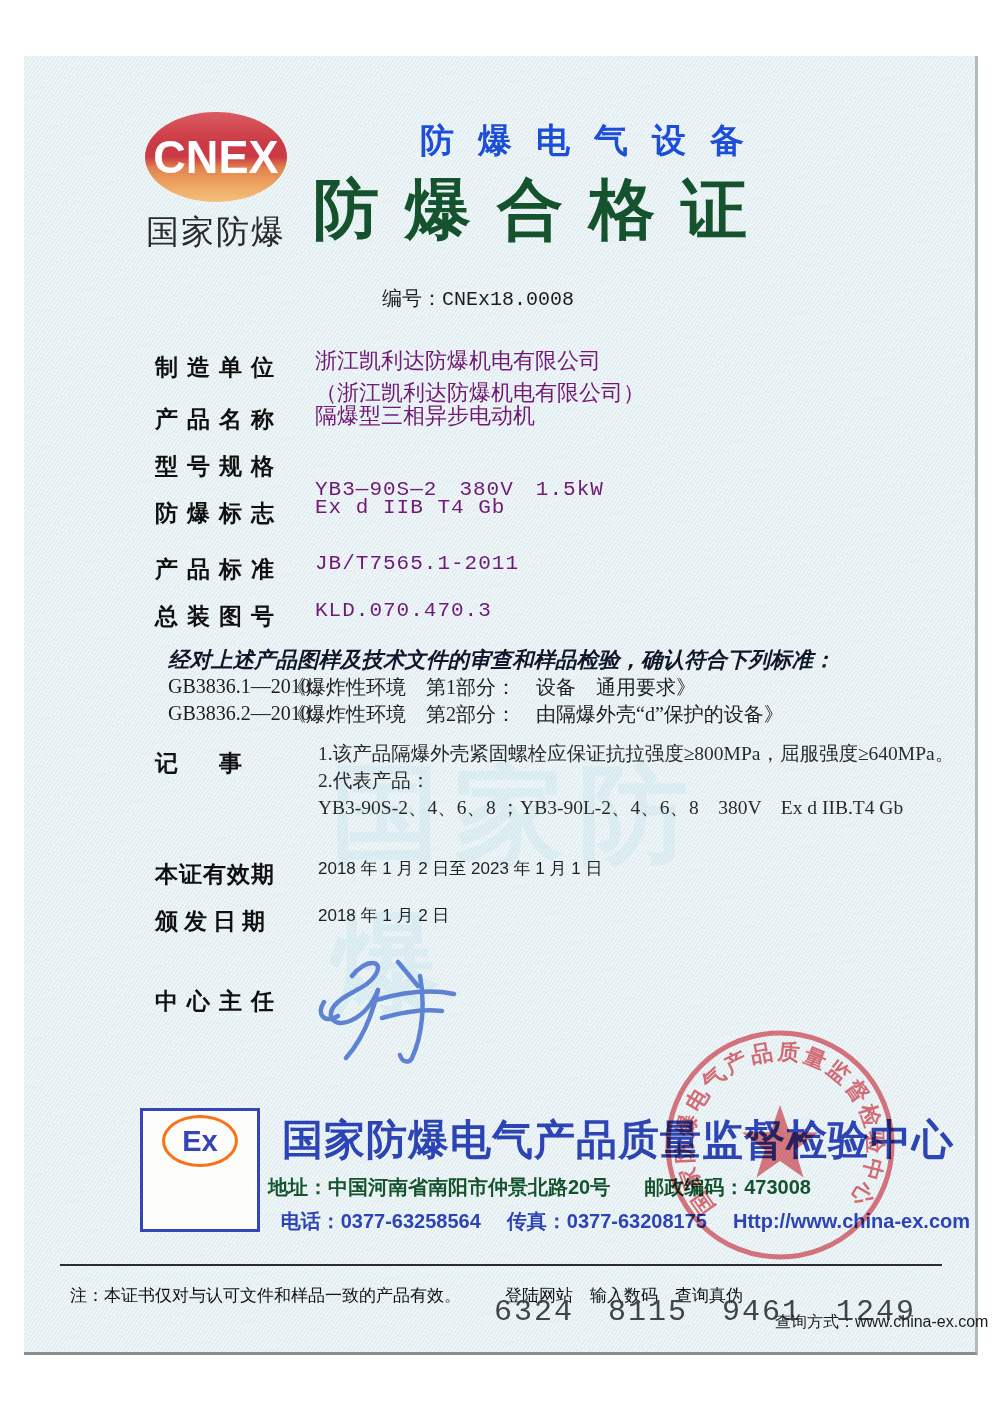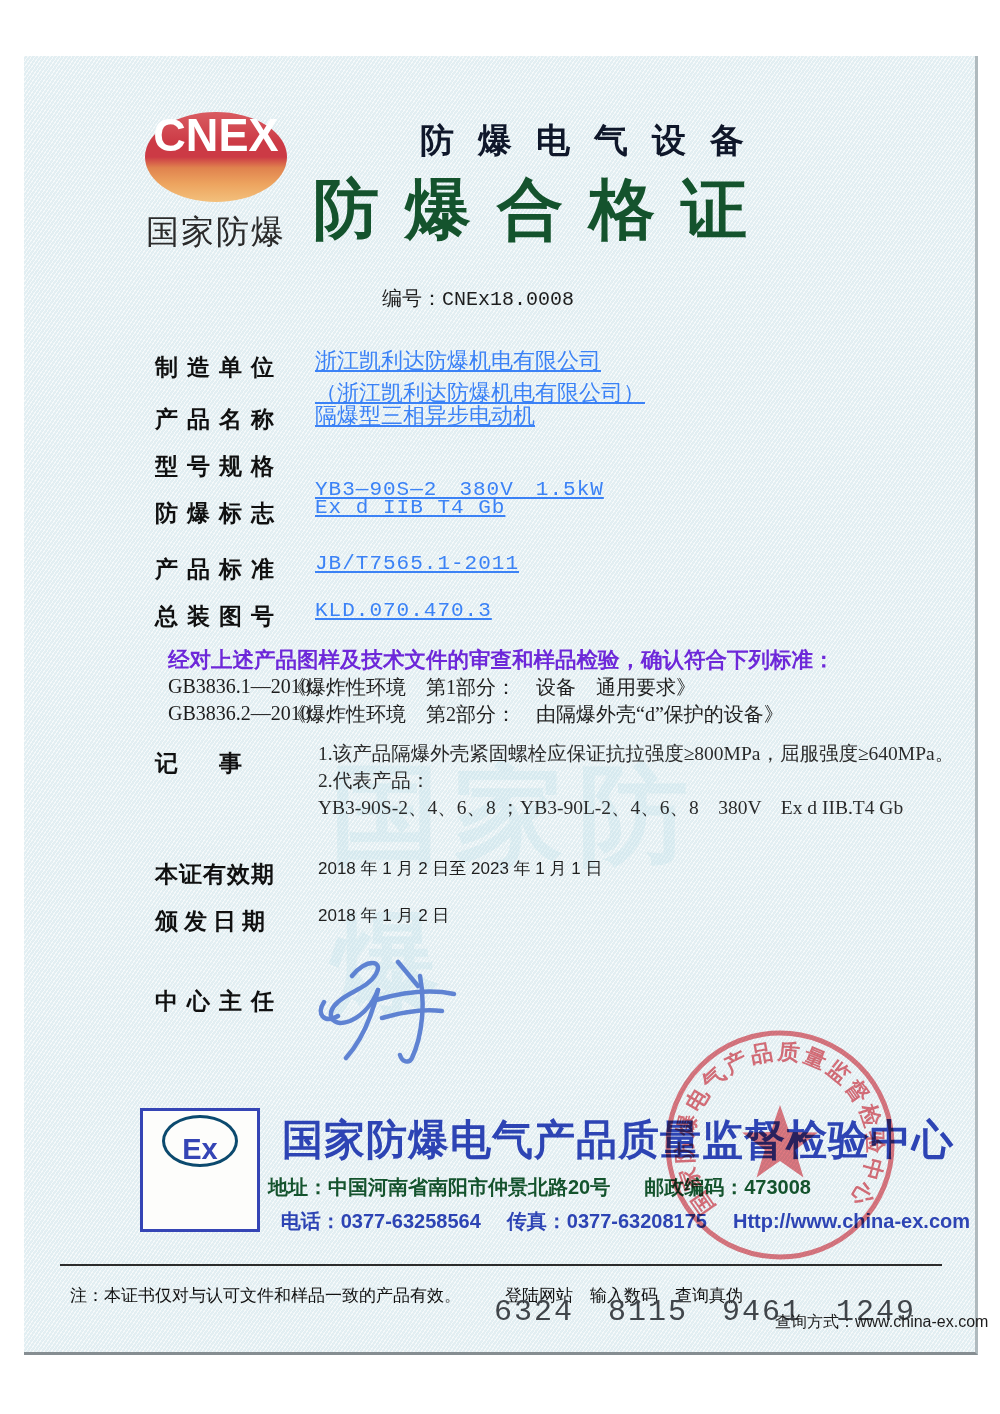--- a/index.html
+++ b/index.html
@@ -18,56 +18,56 @@
   }
   .watermark{
     left:330px;top:742px;width:420px;
     font-size:110px;letter-spacing:14px;font-weight:700;
     color:rgba(172,219,229,0.22);z-index:1;user-select:none;
   }
   
   .cnex-logo{
     left:145px;top:112px;width:142px;height:90px;border-radius:50%;
     background:linear-gradient(180deg,#d95b61 0%,#cc3a45 34%,#cc3a45 50%,#e0824e 62%,#eda45f 80%,#f3c07c 100%);
-    display:flex;align-items:flex-start;justify-content:center;z-index:2;
+    display:flex;align-items:center;justify-content:center;z-index:2;
   }
   .cnex-text{
     color:#ffffff;font-size:46px;font-weight:800;letter-spacing:0px;
     transform:scaleY(1.02) scaleX(.98);line-height:1;
   }
   .cnex-caption{
     left:141px;top:210px;width:150px;text-align:center;
     font-size:33px;color:#2b2b2b;letter-spacing:2px;z-index:2;
   }
   .supertitle{
     left:287px;top:118px;width:590px;text-align:center;
-    font-size:34px;font-weight:700;color:#0f172a;letter-spacing:24px;padding-left:24px;
+    font-size:34px;font-weight:700;color:#1d4ed8;letter-spacing:24px;padding-left:24px;
     box-sizing:border-box;z-index:2;
   }
   .doc-title{
     left:287px;top:165px;width:590px;text-align:left;
     font-size:66px;font-weight:700;color:#14532d;letter-spacing:26px;padding-left:26px;
     box-sizing:border-box;z-index:2;
   }
   .cert-no{
     left:382px;top:285px;font-size:20px;color:#1d1d1d;z-index:2;
   }
   .cert-no .mono{font-family:"Liberation Mono", monospace;font-size:20px;}
   
   .flabel{
     left:155px;font-size:23px;font-weight:600;color:#101010;letter-spacing:9px;z-index:2;
   }
   .flabel.tight{letter-spacing:1px;}
   .flabel.mid{letter-spacing:6px;}
   .fvalue{
-    left:315px;font-size:22px;color:#3b82f6;font-family:"Liberation Serif", serif;z-index:2;text-decoration:underline;
+    left:315px;font-size:22px;color:#701a75;font-family:"Liberation Serif", serif;z-index:2;
   }
   .fvalue.latin{font-family:"Liberation Mono", monospace;font-size:21px;letter-spacing:1px;}
   .statement{
-    left:168px;top:645px;font-size:21.5px;font-weight:600;color:#6d28d9;z-index:2;
+    left:168px;top:645px;font-size:21.5px;font-weight:600;color:#0f172a;z-index:2;font-style:italic;
   }
   .stdcode{
     left:168px;font-size:20px;color:#1c1c1c;font-family:"Liberation Serif", serif;z-index:2;
   }
   .stdname{
     left:286px;font-size:20px;color:#222222;font-family:"Liberation Serif", serif;z-index:2;
   }
   .noteline{
     left:318px;font-size:19.5px;color:#2a2a2a;font-family:"Liberation Serif", serif;z-index:2;
   }
@@ -78,22 +78,22 @@
   .sig{left:312px;top:942px;z-index:2;}
   
   .seal{left:658px;top:1023px;z-index:4;mix-blend-mode:multiply;opacity:.88;}
   
   .ex-logo{
     left:140px;top:1108px;width:120px;height:124px;background:#fdfdfb;
     border:3px solid #3545b5;box-sizing:border-box;z-index:3;
   }
   .ex-top{height:60px;display:flex;align-items:center;justify-content:center;}
   .ex-oval{
-    width:76px;height:52px;border:3px solid #0c4a6e;border-radius:50%;
-    display:flex;align-items:flex-end;justify-content:center;box-sizing:border-box;
+    width:76px;height:52px;border:3px solid #f97316;border-radius:50%;
+    display:flex;align-items:center;justify-content:center;box-sizing:border-box;
   }
   .ex-oval span{color:#3545b5;font-size:29px;font-weight:700;line-height:1;}
   .ex-bottom{
     height:58px;background:#4453b8;color:#ffffff;text-align:center;
     display:flex;flex-direction:column;justify-content:center;gap:2px;
   }
   .ex-cqst{font-size:25px;letter-spacing:3px;font-weight:500;line-height:1;}
   .ex-ny{font-size:14px;letter-spacing:1px;line-height:1;}
   .org-name{
     left:268px;top:1113px;width:700px;text-align:center;

